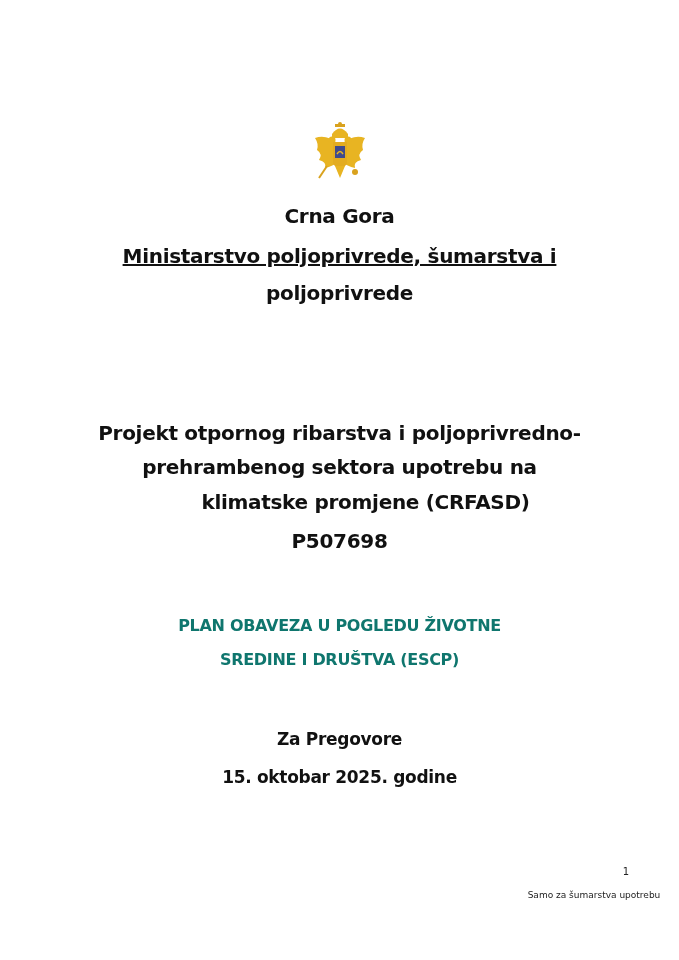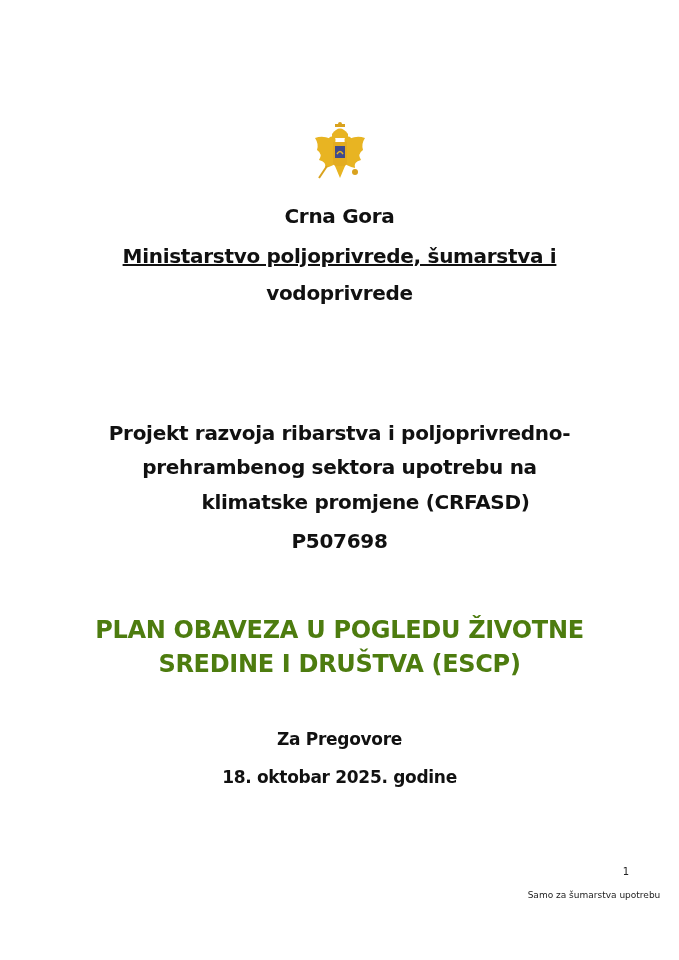--- a/index.html
+++ b/index.html
@@ -26,21 +26,21 @@
       position: absolute;
       left: 0;
       width: 679px;
       text-align: center;
       font-weight: bold;
       white-space: nowrap;
       letter-spacing: -0.3px;
     }
     .l-org { font-size: 20px; }
     .l-proj { font-size: 20px; }
-    .l-blue { font-size: 24px; color: #4d7c0f; }
+    .l-blue { font-size: 16px; color: #0f766e; }
     .l-small { font-size: 17px; }
     .emblem {
       position: absolute;
       left: 305px;
       top: 120px;
       width: 70px;
       height: 70px;
     }
     .page-num {
       position: absolute;
@@ -86,28 +86,28 @@
       <path d="M32 34 Q35 29 38 34" stroke="#E8B422" stroke-width="1.5" fill="none"></path>
 
       <path d="M30 46 L35 58 L40 46 Z" fill="#E8B422"></path>
       <path d="M22 46 L14 58" stroke="#D9A21E" stroke-width="2"></path>
       <circle cx="50" cy="52" r="3" fill="#D9A21E"></circle>
     </svg>
   </div>
 
   <div class="line l-org" style="top:204px;">Crna Gora</div>
   <div class="line l-org" style="top:244px;text-decoration:underline;">Ministarstvo poljoprivrede, šumarstva i</div>
-  <div class="line l-org" style="top:281px;">vodoprivrede</div>
+  <div class="line l-org" style="top:281px;">poljoprivrede</div>
 
-  <div class="line l-proj" style="top:421px;">Projekt razvoja ribarstva i poljoprivredno-</div>
+  <div class="line l-proj" style="top:421px;">Projekt otpornog ribarstva i poljoprivredno-</div>
   <div class="line l-proj" style="top:455px;">prehrambenog sektora upotrebu na</div>
   <div class="line l-proj" style="top:490px;margin-left:26px;">klimatske promjene (CRFASD)</div>
   <div class="line l-proj" style="top:529px;">P507698</div>
 
   <div class="line l-blue" style="top:616px;">PLAN OBAVEZA U POGLEDU ŽIVOTNE</div>
   <div class="line l-blue" style="top:650px;">SREDINE I DRUŠTVA (ESCP)</div>
 
   <div class="line l-small" style="top:729px;">Za Pregovore</div>
-  <div class="line l-small" style="top:767px;">18. oktobar 2025. godine</div>
+  <div class="line l-small" style="top:767px;">15. oktobar 2025. godine</div>
 
   <div class="page-num">1</div>
   <div class="footer-note">Samo za šumarstva upotrebu</div>
 </div>
 
 </body></html>

